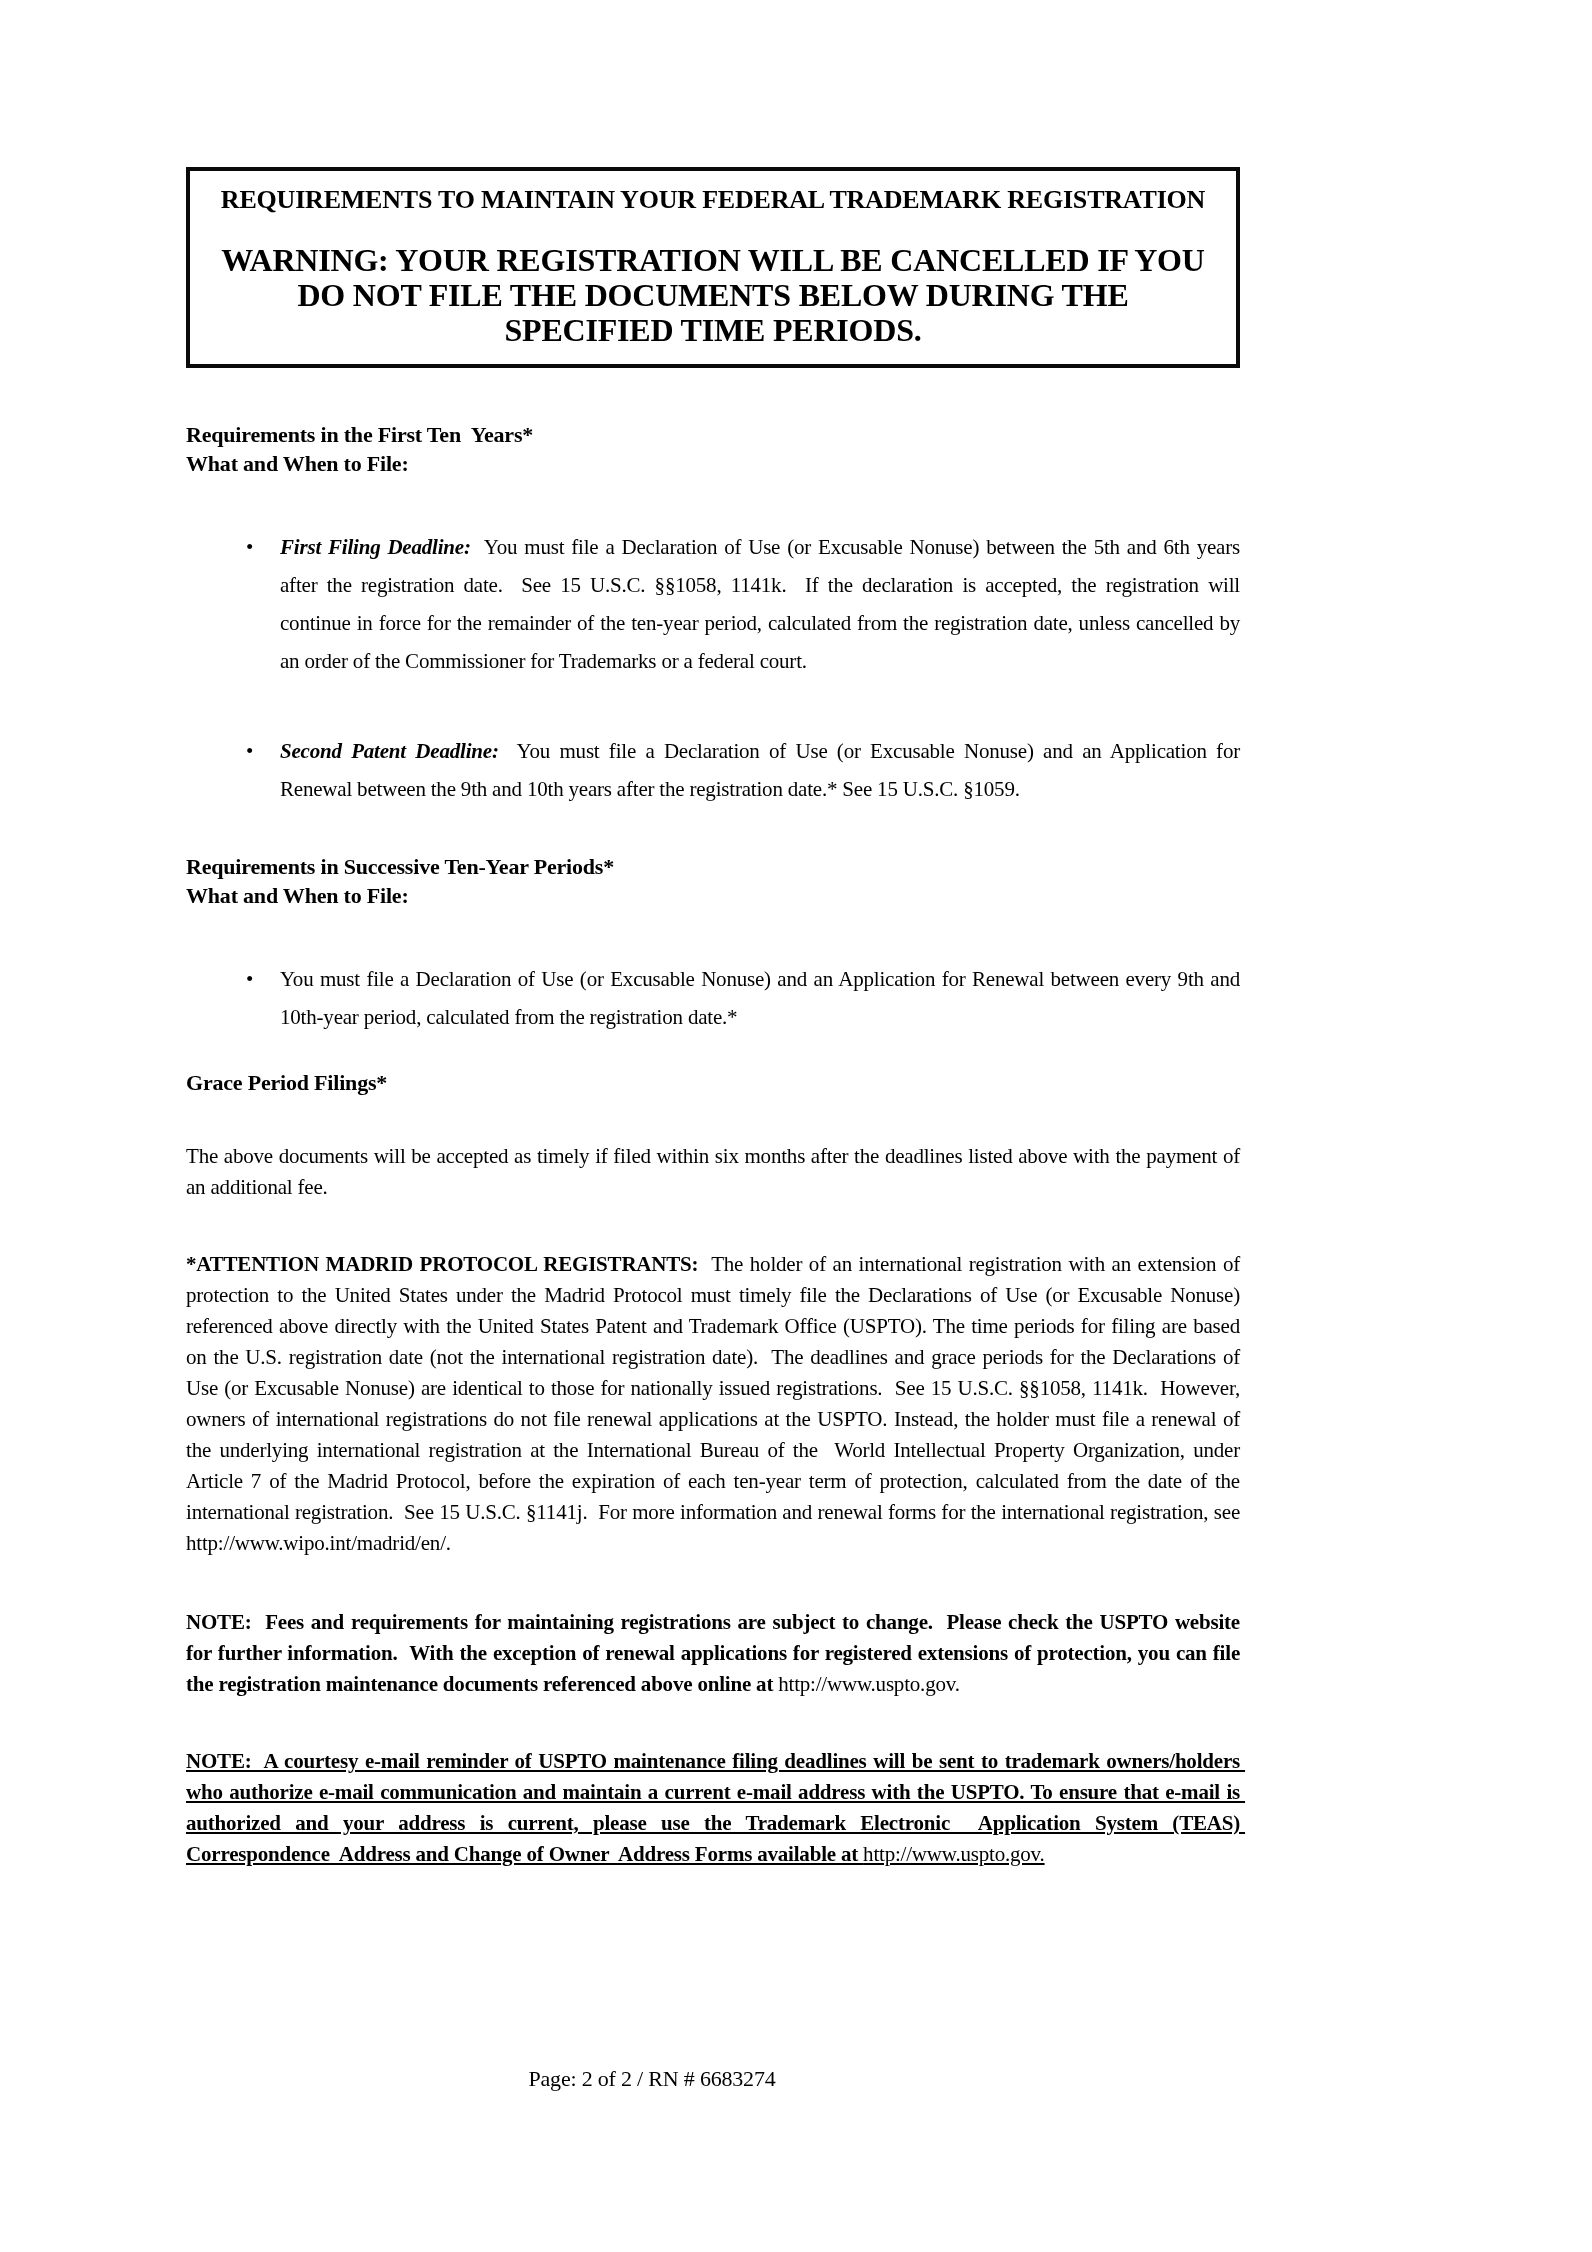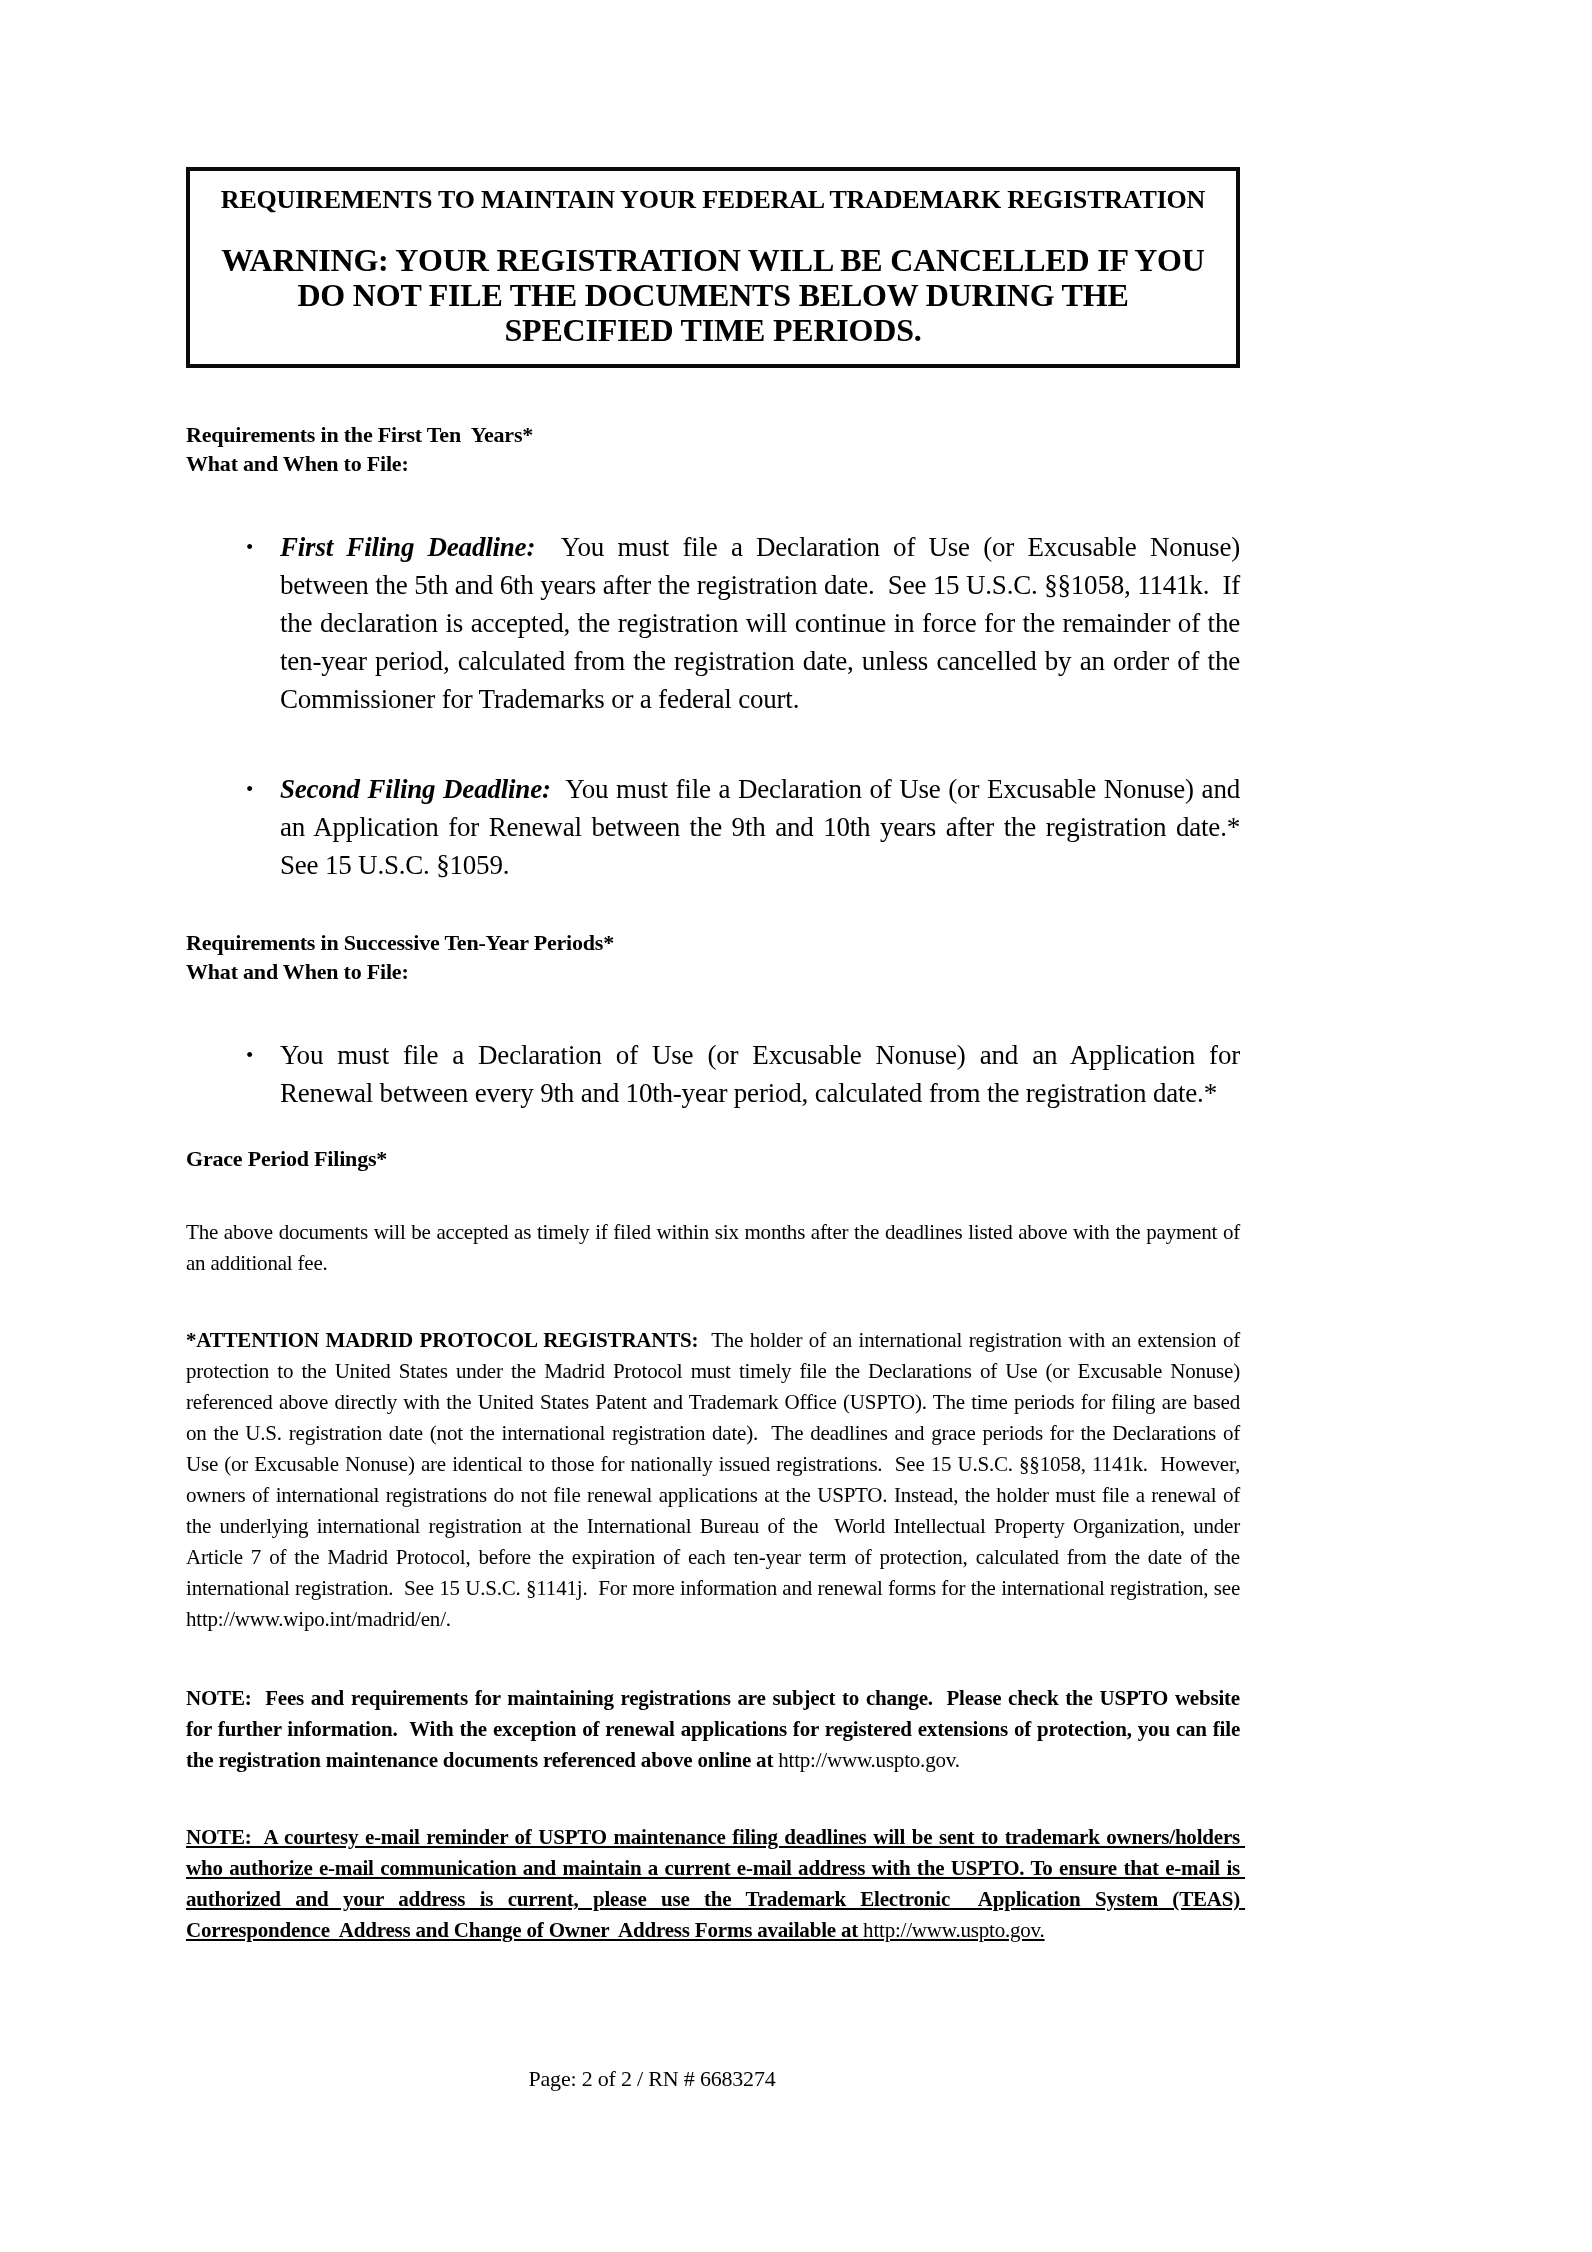--- a/index.html
+++ b/index.html
@@ -53,21 +53,21 @@
   .marker {
     flex: 0 0 34px;
     padding-left: 60px;
     box-sizing: content-box;
     font-size: 21px;
     line-height: 38px;
   }
   .btext {
     flex: 1;
     margin: 0;
-    font-size: 27px;
+    font-size: 21px;
     line-height: 38px;
     text-align: justify;
     white-space: pre-wrap;
   }
   .btext .lead { font-weight: bold; font-style: italic; }
   .para {
     margin: 44px 0 0 0;
     font-size: 21px;
     line-height: 31px;
     text-align: justify;
@@ -103,21 +103,21 @@
   <div class="section sec-first">
     <p class="h">Requirements in the First Ten  Years*</p>
     <p class="h">What and When to File:</p>
     <div class="bullets">
       <div class="bullet">
         <span class="marker">•</span>
         <p class="btext"><span class="lead">First Filing Deadline:</span><span>  You must file a Declaration of Use (or Excusable Nonuse) between the 5th and 6th years after the registration date.  See 15 U.S.C. §§1058, 1141k.  If the declaration is accepted, the registration will continue in force for the remainder of the ten-year period, calculated from the registration date, unless cancelled by an order of the Commissioner for Trademarks or a federal court.</span></p>
       </div>
       <div class="bullet">
         <span class="marker">•</span>
-        <p class="btext"><span class="lead">Second Filing Deadline:</span><span>  You must file a Declaration of Use (or Excusable Nonuse) and an Application for Renewal between the 9th and 10th years after the registration date.* See 15 U.S.C. §1059.</span></p>
+        <p class="btext"><span class="lead">Second Patent Deadline:</span><span>  You must file a Declaration of Use (or Excusable Nonuse) and an Application for Renewal between the 9th and 10th years after the registration date.* See 15 U.S.C. §1059.</span></p>
       </div>
     </div>
   </div>
 
   <div class="section sec-successive">
     <p class="h">Requirements in Successive Ten-Year Periods*</p>
     <p class="h">What and When to File:</p>
     <div class="bullets">
       <div class="bullet">
         <span class="marker">•</span>

